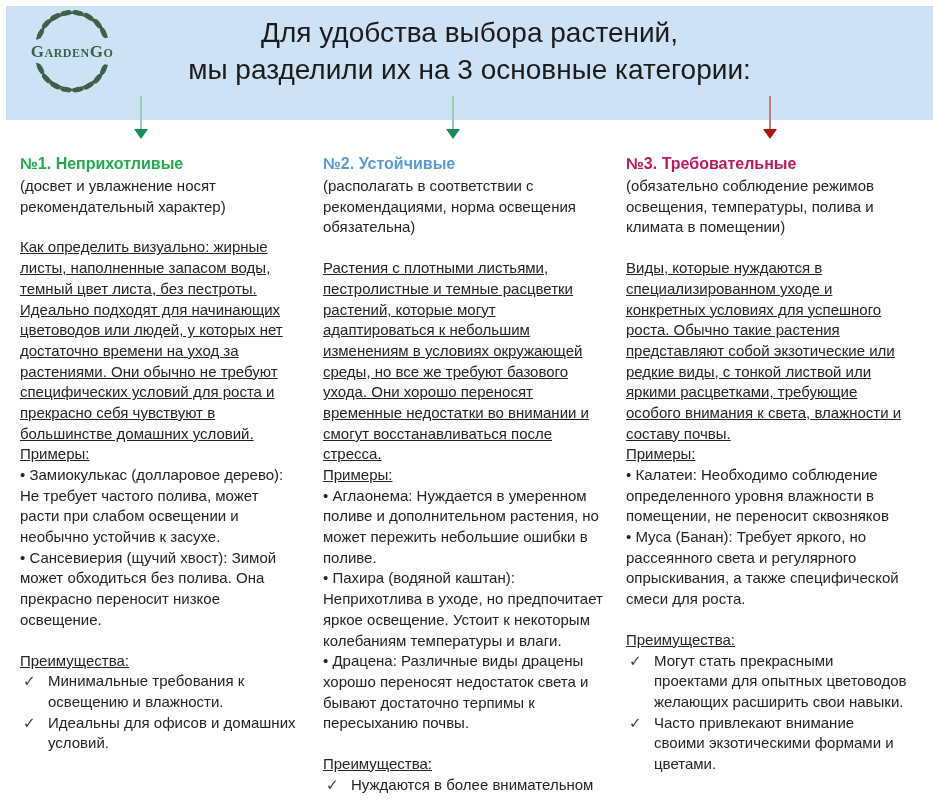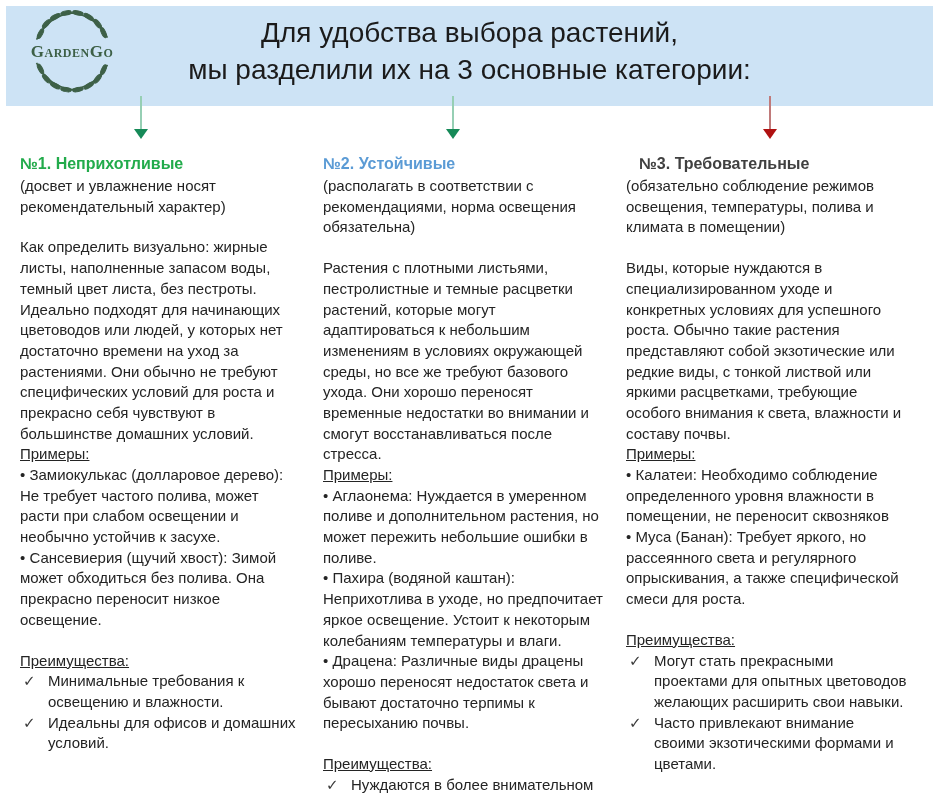--- a/index.html
+++ b/index.html
@@ -6,21 +6,21 @@
   body{
     width:933px;height:800px;
     background:#ffffff;
     font-family:"Liberation Sans","DejaVu Sans",sans-serif;
     color:#242424;
     overflow:hidden;
     position:relative;
   }
   
   .header{
-    position:absolute;left:6px;top:6px;right:0;height:100px;
+    position:absolute;left:6px;top:6px;right:0;height:114px;
     background:#cde3f5;
   }
   .logo{
     position:absolute;left:14px;top:2px;width:104px;height:86px;
     display:flex;flex-direction:column;align-items:center;justify-content:center;
     color:#3d6047;
   }
   .logo-text{
     font-family:"Liberation Serif","DejaVu Serif",serif;
     font-variant:small-caps;
@@ -55,21 +55,21 @@
   
   .columns{
     position:absolute;left:0;right:0;top:153px;
     display:flex;gap:22px;
     padding:0 26px 0 20px;
     box-sizing:border-box;
   }
   .column{flex:1;min-width:0;font-size:15px;line-height:1.38;}
   .col-heading{font-size:16px;font-weight:700;margin:0 0 1px 0;}
   .col-subtitle{margin:0 0 20px 0;}
-  .col-intro{margin:0;}
+  .col-intro{margin:0;text-decoration:underline;}
   .section-label{text-decoration:underline;margin:0;}
   .adv-label{margin-top:20px;}
   .bullet{margin:0;}
   .bullet::before{content:var(--bullet,"• ");}
   .check{position:relative;padding-left:28px;margin:0;}
   .check::before{
     content:var(--check,"✓");
     position:absolute;left:3px;top:0;
     color:#3a3a3a;
   }
@@ -153,21 +153,21 @@
         <p class="bullet">Пахира (водяной каштан): Неприхотлива в уходе, но предпочитает яркое освещение. Устоит к некоторым колебаниям температуры и влаги.</p>
         <p class="bullet">Драцена: Различные виды драцены хорошо переносят недостаток света и бывают достаточно терпимы к пересыханию почвы.</p>
       </div>
     <p class="section-label adv-label">Преимущества:</p>
     <div>
         <p class="check">Нуждаются в более внимательном уходе по сравнению с неприхотливыми растениями.</p>
       </div>
   </div>
 
   <div class="column">
-    <p class="col-heading" style="color: #404040; margin-left: 13px;">№3. Требовательные</p>
+    <p class="col-heading" style="color: #be185d;">№3. Требовательные</p>
     <p class="col-subtitle">(обязательно соблюдение режимов освещения, температуры, полива и климата в помещении)</p>
     <p class="col-intro">Виды, которые нуждаются в специализированном уходе и конкретных условиях для успешного роста. Обычно такие растения представляют собой экзотические или редкие виды, с тонкой листвой или яркими расцветками, требующие особого внимания к света, влажности и составу почвы.</p>
     <p class="section-label">Примеры:</p>
     <div>
         <p class="bullet">Калатеи: Необходимо соблюдение определенного уровня влажности в помещении, не переносит сквозняков</p>
         <p class="bullet">Муса (Банан): Требует яркого, но рассеянного света и регулярного опрыскивания, а также специфической смеси для роста.</p>
       </div>
     <p class="section-label adv-label">Преимущества:</p>
     <div>
         <p class="check">Могут стать прекрасными проектами для опытных цветоводов желающих расширить свои навыки.</p>

